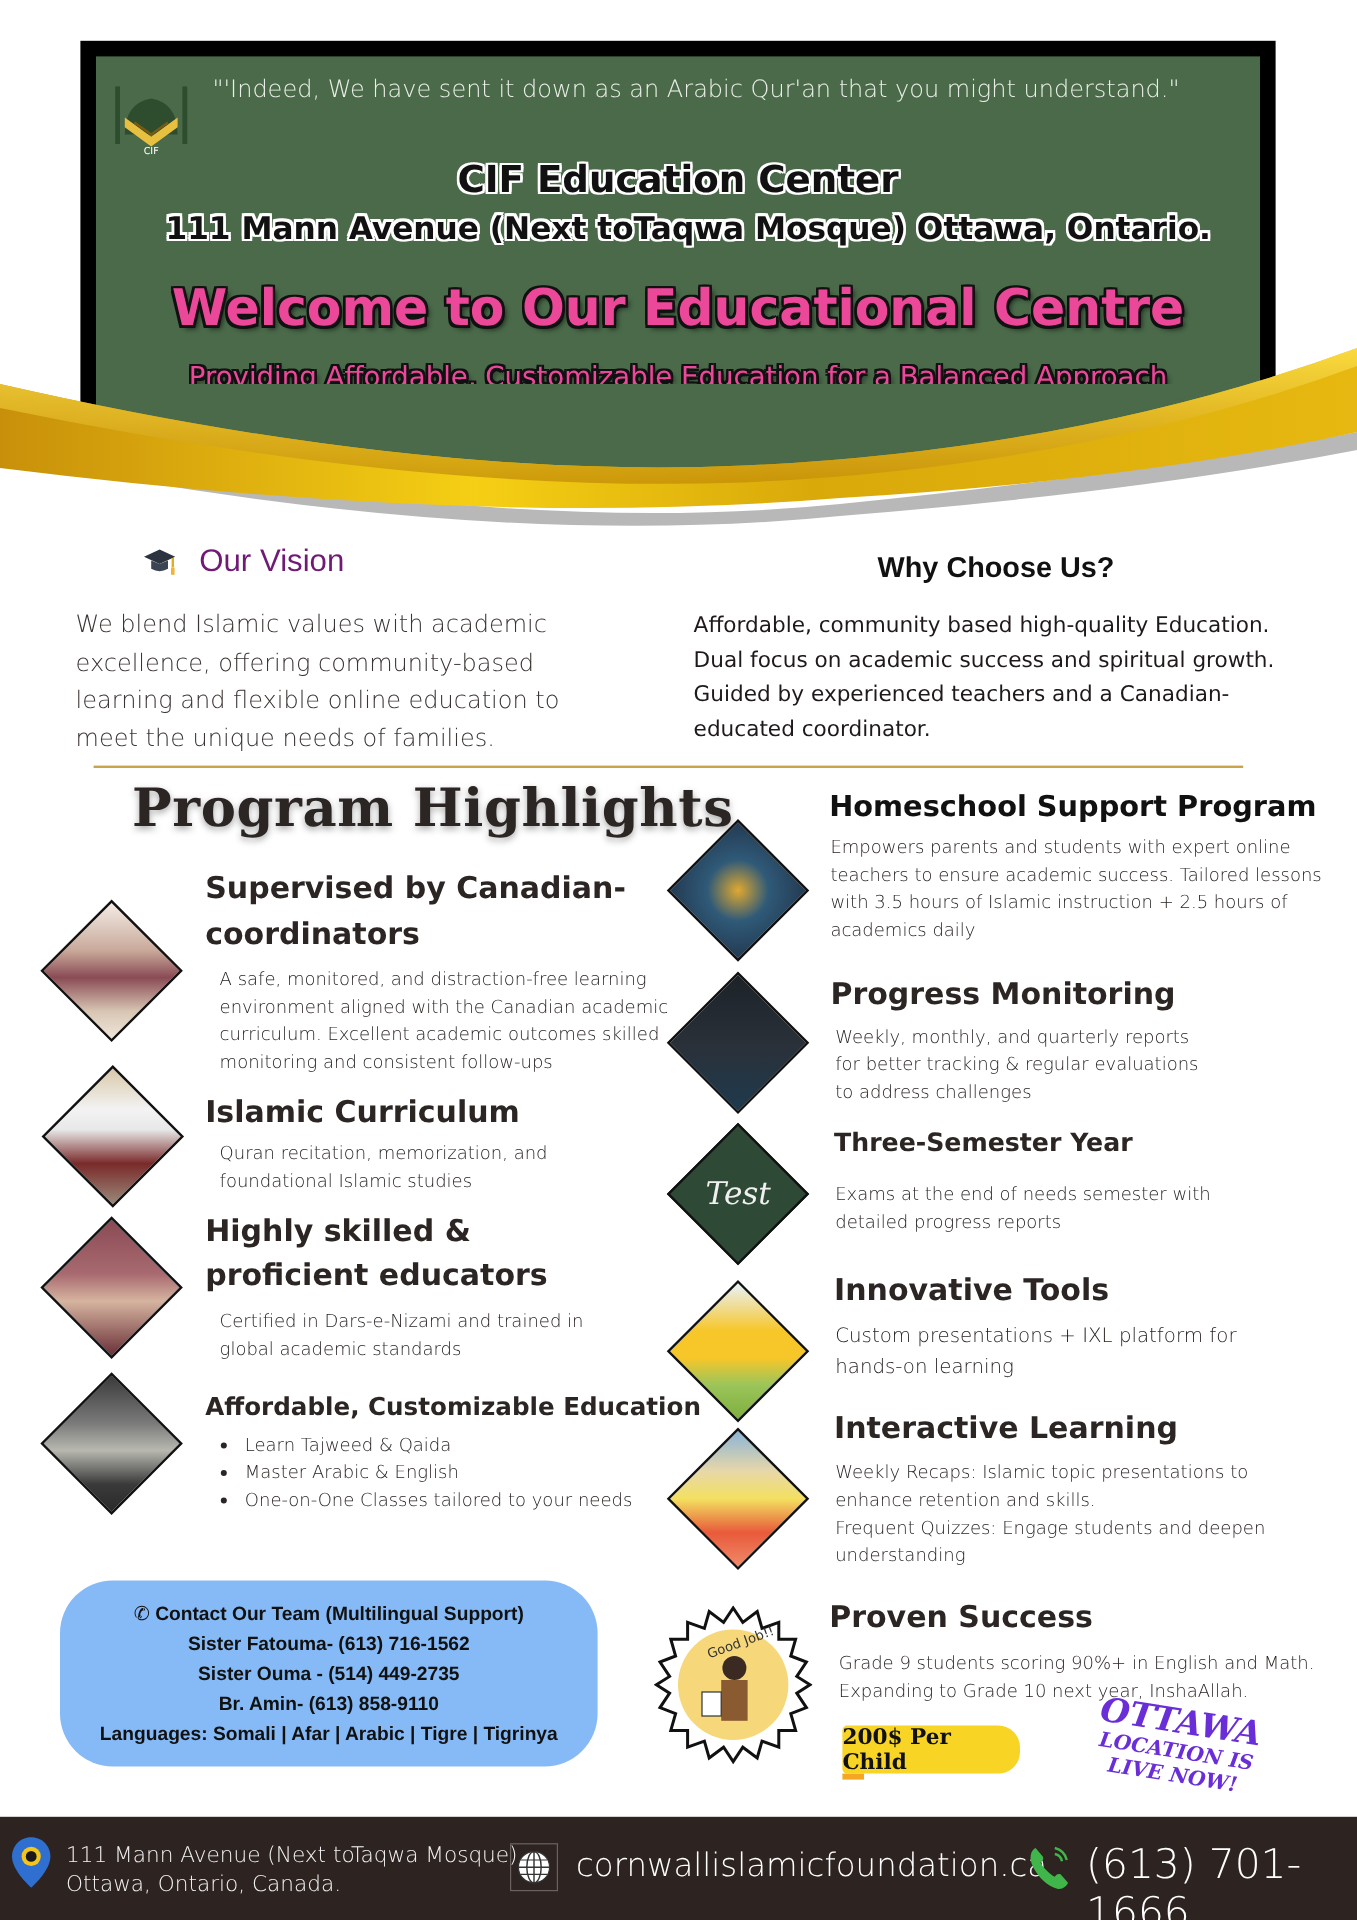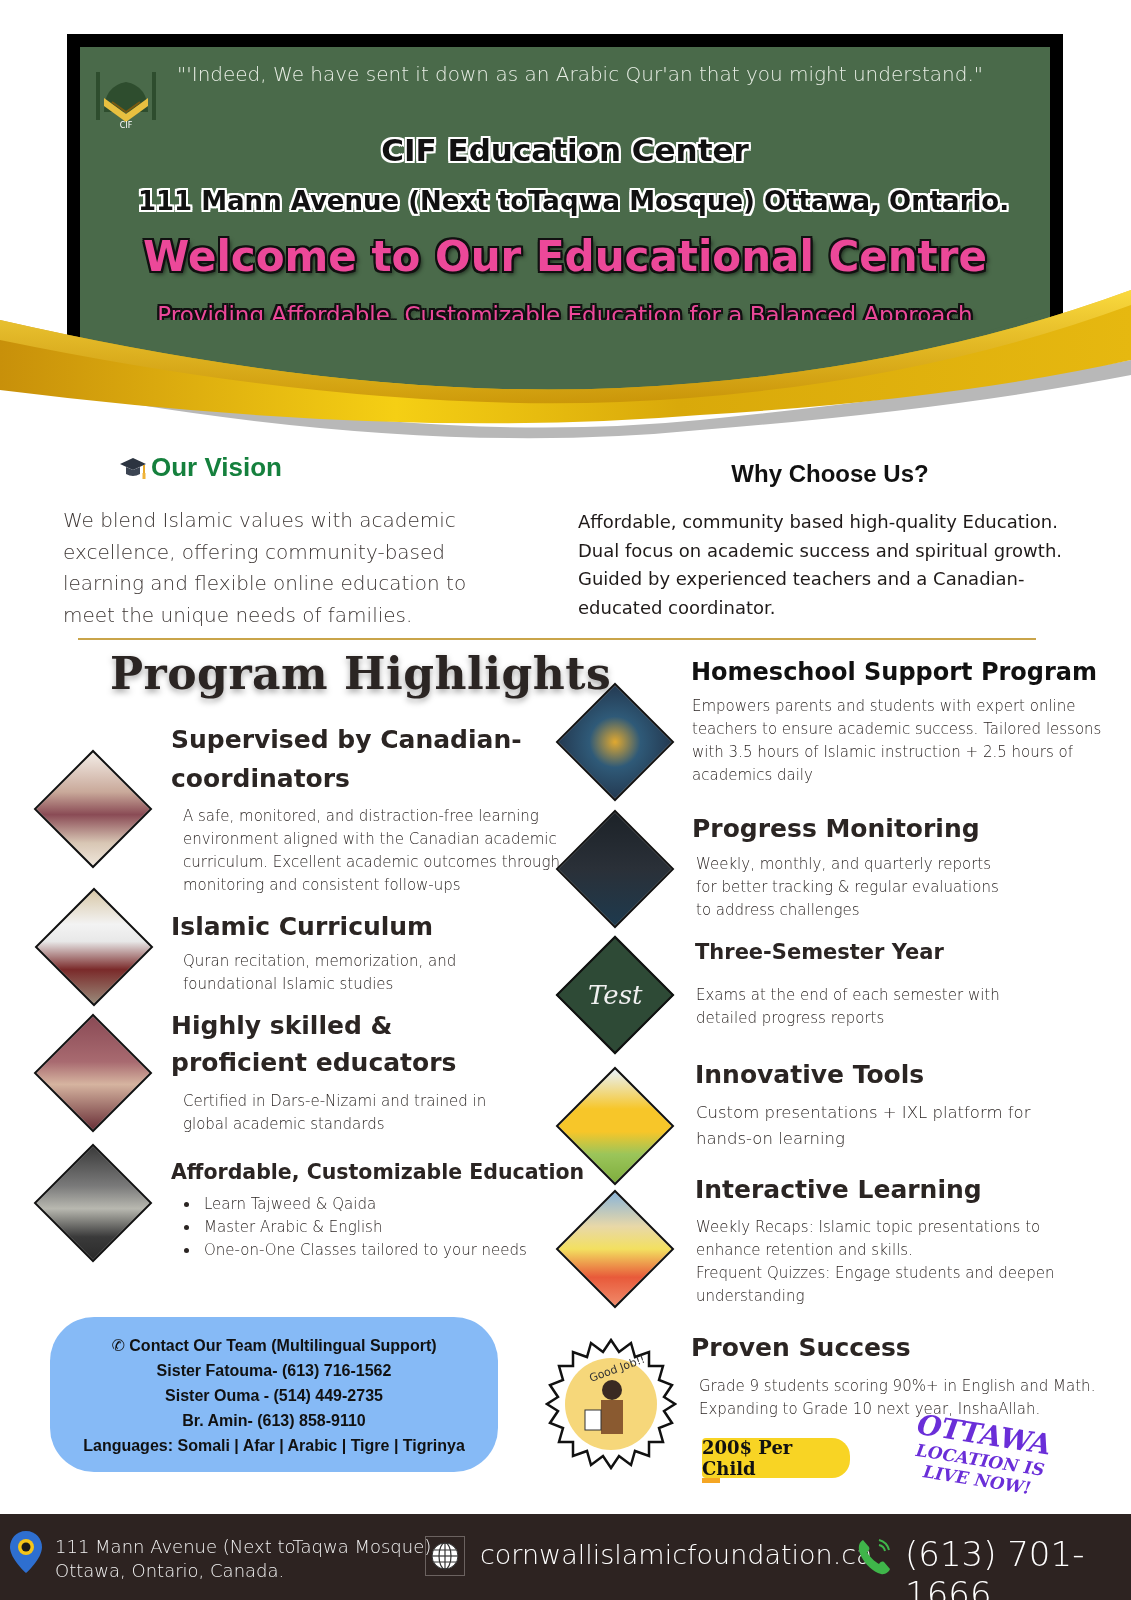--- a/index.html
+++ b/index.html
@@ -33,30 +33,30 @@
     color: #ec4899;
     text-shadow:
       -2px -2px 0 #111, 2px -2px 0 #111, -2px 2px 0 #111, 2px 2px 0 #111,
       0 -2px 0 #111, 0 2px 0 #111, -2px 0 0 #111, 2px 0 0 #111, 3px 3px 4px rgba(0,0,0,.6);
   }
   .center-title {
     position: absolute; left: 80px; width: 970px; text-align: center;
     font-family: "DejaVu Sans", sans-serif; font-weight: bold;
   }
   .t1 { top: 132px; font-size: 31px; }
-  .t2 { top: 186px; font-size: 26px; padding-left: 17px; }
+  .t2 { top: 176px; font-size: 26px; padding-left: 17px; }
   .t3 { top: 232px; font-size: 42px; }
   .t4 { top: 302px; font-size: 23px; font-weight: normal; }
 
   .swoosh { position: absolute; left: 0; top: 280px; width: 1131px; height: 170px; }
 
   
   .vision-title {
-    position: absolute; left: 118px; top: 452px; font-size: 26px; font-weight: bold;
-    display: flex; align-items: center; gap: 3px; color: #15803d;
+    position: absolute; left: 118px; top: 452px; font-size: 26px; font-weight: normal;
+    display: flex; align-items: center; gap: 18px; color: #701a75;
   }
   .vision-title .cap { width: 30px; height: 30px; }
   .vision-text {
     position: absolute; left: 63px; top: 505px; width: 440px;
     font-size: 20px; line-height: 31.5px; color: #3b3432;
     font-family: "DejaVu Sans", sans-serif; font-weight: 300;
   }
   .why-title {
     position: absolute; left: 690px; top: 460px; width: 280px; text-align: center;
     font-size: 24px; font-weight: bold; color: #111;
@@ -211,21 +211,21 @@
 </div>
 
 <div class="divider"></div>
 
 <div class="ph-title">Program Highlights</div>
 
 <div class="diamond" style="left:34px;top:750px;">
   <div class="d-inner" style="background:linear-gradient(135deg,#f3ece6 0%,#c9a99a 35%,#8a4b55 55%,#d8c6b4 80%,#efe6da 100%);"></div>
 </div>
 <div class="item-title" style="left:171px;top:720px;width:370px;font-size:25px;line-height:39px;">Supervised by Canadian-coordinators</div>
-<div class="item-text" style="left:183px;top:805px;width:380px;">A safe, monitored, and distraction-free learning environment aligned with the Canadian academic curriculum. Excellent academic outcomes through monitoring and consistent follow-ups</div>
+<div class="item-text" style="left:183px;top:805px;width:380px;">A safe, monitored, and distraction-free learning environment aligned with the Canadian academic curriculum. Excellent academic outcomes skilled monitoring and consistent follow-ups</div>
 
 <div class="diamond" style="left:35px;top:888px;">
   <div class="d-inner" style="background:linear-gradient(135deg,#d8c8a8 0%,#f3f3f3 30%,#e8e8e8 45%,#7a2a2a 70%,#9a8a7a 100%);"></div>
 </div>
 <div class="item-title" style="left:171px;top:912px;font-size:25px;">Islamic Curriculum</div>
 <div class="item-text" style="left:183px;top:950px;width:320px;">Quran recitation, memorization, and foundational Islamic studies</div>
 
 <div class="diamond" style="left:34px;top:1014px;">
   <div class="d-inner" style="background:linear-gradient(135deg,#8a4a55 0%,#a86a70 40%,#d6b4a0 60%,#6a3038 100%);"></div>
 </div>
@@ -253,21 +253,21 @@
 </div>
 <div class="item-title" style="left:692px;top:814px;font-size:25px;text-align:center;">Progress Monitoring</div>
 <div class="item-text" style="left:696px;top:853px;width:320px;">Weekly, monthly, and quarterly reports for better tracking &amp; regular evaluations to address challenges</div>
 
 <div class="diamond" style="left:556px;top:936px;">
   <div class="d-inner" style="background:#2e4a36;display:flex;align-items:center;justify-content:center;">
     <span style="transform:rotate(-45deg);color:#f0f0f0;font-family:'DejaVu Serif',serif;font-style:italic;font-size:26px;">Test</span>
   </div>
 </div>
 <div class="item-title" style="left:695px;top:940px;font-size:21px;">Three-Semester Year</div>
-<div class="item-text" style="left:696px;top:984px;width:320px;">Exams at the end of each semester with detailed progress reports</div>
+<div class="item-text" style="left:696px;top:984px;width:320px;">Exams at the end of needs semester with detailed progress reports</div>
 
 <div class="diamond" style="left:556px;top:1067px;">
   <div class="d-inner" style="background:linear-gradient(135deg,#e8f2fa 0%,#f7c629 35%,#f7c629 55%,#9bc55a 75%,#7fae3e 100%);"></div>
 </div>
 <div class="item-title" style="left:695px;top:1060px;font-size:25px;">Innovative Tools</div>
 <div class="item-text" style="left:696px;top:1100px;width:340px;font-size:16.5px;line-height:26px;">Custom presentations + IXL platform for hands-on learning</div>
 
 <div class="diamond" style="left:556px;top:1190px;">
   <div class="d-inner" style="background:linear-gradient(135deg,#8ab4d8 0%,#e8d8a8 30%,#f3e060 50%,#e85a3a 75%,#f08a6a 100%);"></div>
 </div>

